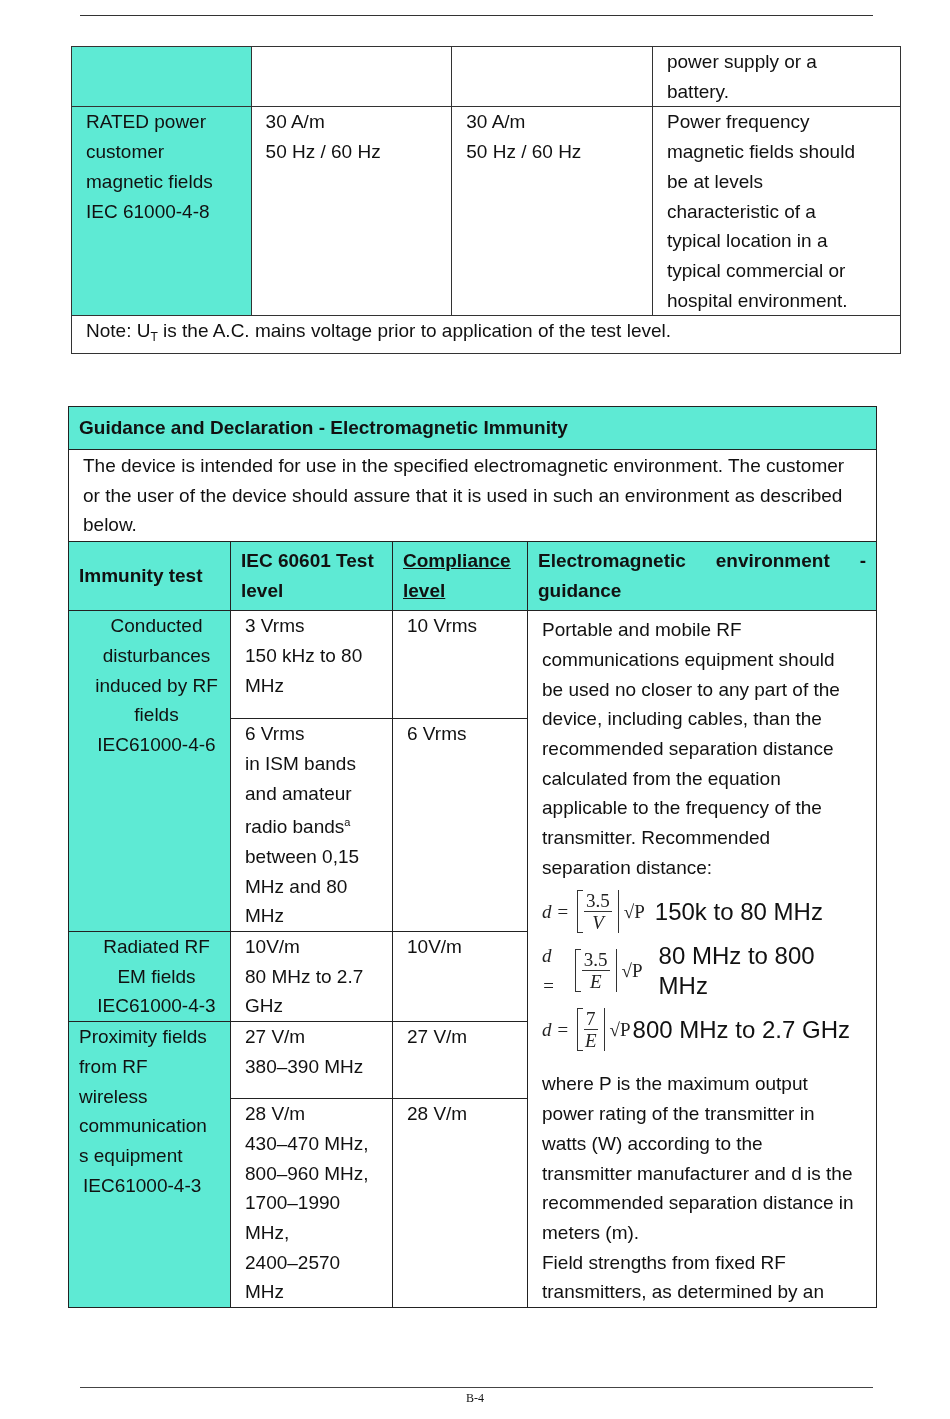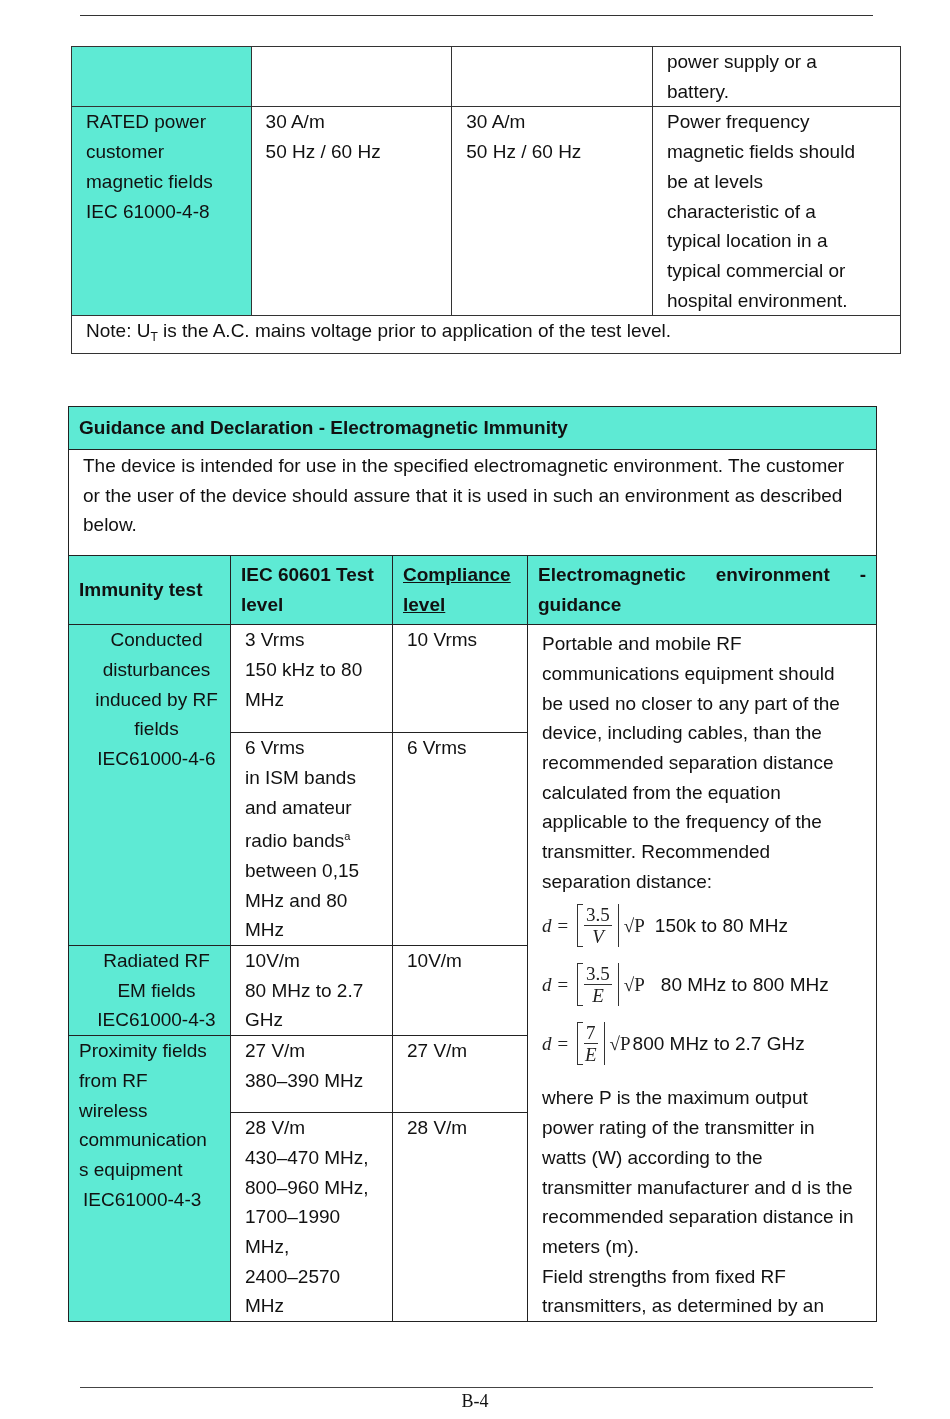--- a/index.html
+++ b/index.html
@@ -1,54 +1,54 @@
 <!DOCTYPE html>
 <html><head>
 <meta charset="utf-8">
 <style>
   html, body { margin:0; padding:0; background:#ffffff; }
   body { width:950px; height:1419px; position:relative; font-family:"Liberation Sans", sans-serif; color:#111; overflow:hidden; }
   .rule { position:absolute; left:80px; width:793px; height:0; border-top:1.5px solid #333; }
   .rule.top { top:15px; }
   .rule.bottom { top:1387px; border-top:1px solid #444; }
-  .pagenum { position:absolute; top:1391px; left:0; width:950px; text-align:center; font-family:"Liberation Serif", serif; font-size:18px; }
+  .pagenum { position:absolute; top:1391px; left:0; width:950px; text-align:center; font-family:"Liberation Serif", serif; font-size:12px; }
   table { border-collapse:collapse; position:absolute; font-size:19px; line-height:29.7px; }
   td, th { border:1px solid #222; vertical-align:top; text-align:left; padding:0; }
   .gray { background:#5eead4; }
   
   #t1 { left:71px; top:46px; width:830px; }
   #t1 td { border-color:#333; }
   #t1 .c1 { width:171px; }
   #t1 .c2 { width:197px; }
   #t1 .c3 { width:197px; }
   #t1 .c4 { width:242px; }
   #t1 .pad { padding-left:14px; }
   .sub { font-size:12px; vertical-align:-4px; }
   
   #t2 { left:68px; top:406px; width:809px; }
   #t2 .title { font-weight:bold; padding:6px 10px 6px 10px; line-height:30px;margin-left:36px; }
-  #t2 .intro { padding:1px 14px 15px 14px; line-height:29.7px; }
+  #t2 .intro { padding:1px 14px 1px 14px; line-height:29.7px; }
   #t2 th { font-weight:bold; padding:4px 10px; line-height:30px; vertical-align:middle; }
   #t2 .h1 { width:141px; }
   #t2 .h2 { width:141px; }
   #t2 .h3 { width:114px;text-decoration:underline; }
   #t2 .h4 { text-align:justify; text-align-last:justify; }
   #t2 td.p { padding:0 10px 0 14px; }
   #t2 td.tl { padding:0 6px 0 20px;text-align:center; }
   #t2 td.tl2 { padding:0 6px 0 10px; }
   .sup { font-size:11px; vertical-align:7px; }
   .formula { display:flex; align-items:center; height:59px; }
   .fmath { font-family:"Liberation Serif", serif; font-style:italic; font-size:19px; display:flex; align-items:center; color:#222; }
   .frac { display:inline-flex; flex-direction:column; align-items:center; border-left:1.5px solid #333; border-right:1.5px solid #333; padding:0 6px; margin:0 3px 0 8px; position:relative; }
   .frac::before, .frac::after { content:""; position:absolute; left:0; width:5px; height:0; border-top:1.5px solid #333; }
   .frac::before { top:0; } .frac::after { bottom:0; }
   .frac span { line-height:21px; }
   .frac .num { font-style:normal; border-bottom:1px solid #333; padding:0 2px;font-family:Liberation Serif, serif; }
   .sqrt { font-style:normal; margin-left:2px; }
-  .frange { margin-left:10px; font-size:19px; }
+  .frange { margin-left:10px; font-size:24px; }
 </style>
 </head>
 <body>
 
 <div class="rule top"></div>
 
 <table id="t1">
   <tbody>
       <tr>
     <td class="c1 gray"></td>

